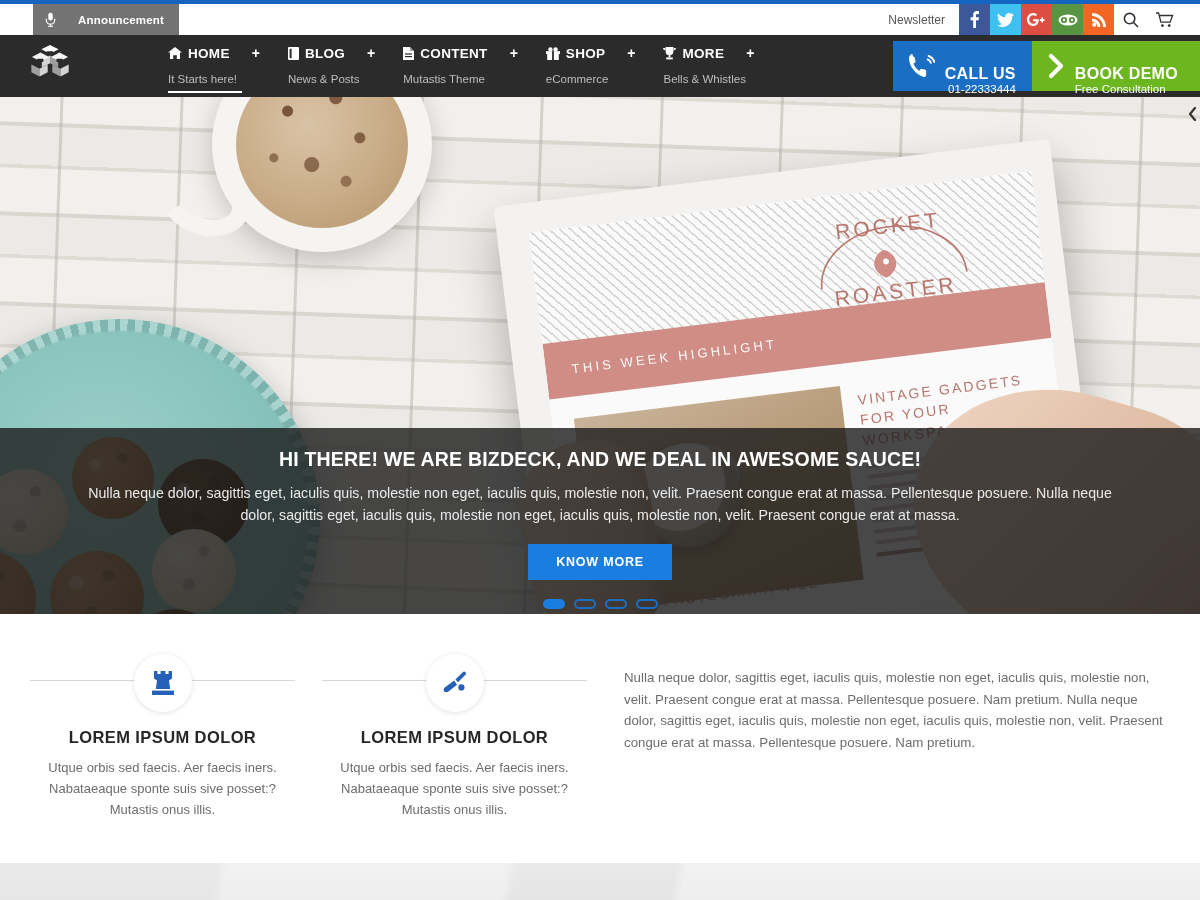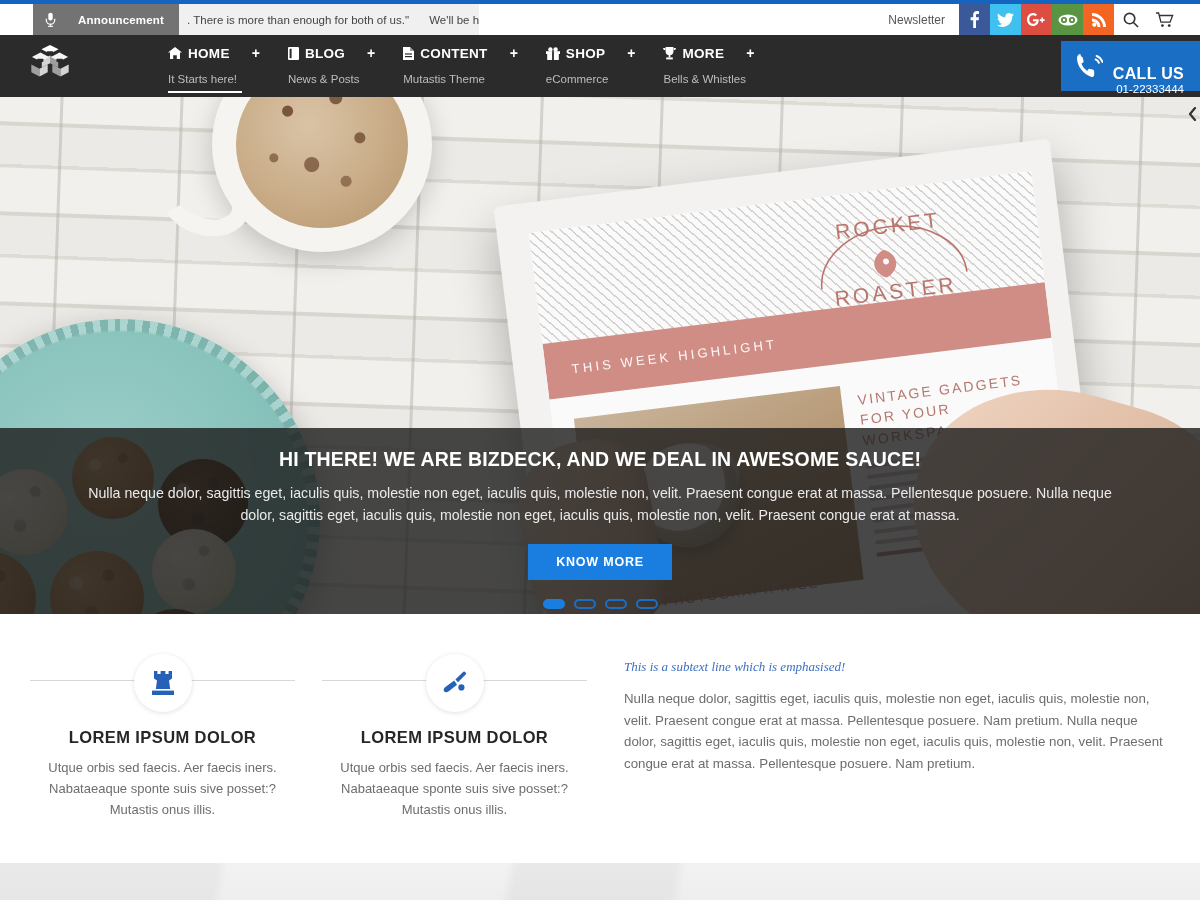--- a/index.html
+++ b/index.html
@@ -379,25 +379,20 @@
       <svg class="mic-icon" viewBox="0 0 12 16" fill="#fff">
         <rect x="3.6" y="0.5" width="4.8" height="8.6" rx="2.4"></rect>
         <path d="M1.4 7.2v1.4a4.6 4.6 0 0 0 9.2 0V7.2" fill="none" stroke="#fff" stroke-width="1.3"></path>
         <rect x="5.3" y="12.6" width="1.4" height="2.9"></rect>
         <rect x="3.2" y="14.9" width="5.6" height="1.1"></rect>
       </svg>
     </span>
     <span>Announcement</span>
   </div>
 
-  <div class="announce-marquee">
-    <span>. There is more than enough for both of us."</span>
-    <span class="marq-gap"></span>
-    <span>We'll be h</span>
-  </div>
 
   <div class="announce-right">
     <a class="newsletter-link">Newsletter</a>
 
     <div class="soc soc-fb">
       <svg width="9" height="17" viewBox="0 0 9 17" fill="#fff">
         <path d="M6 17V9.3h2.6l.4-3H6V4.4c0-.9.2-1.5 1.5-1.5H9V.2C8.7.1 7.8 0 6.8 0 4.7 0 3.2 1.3 3.2 3.7v2.6H.6v3h2.6V17z"></path>
       </svg>
     </div>
 
@@ -559,20 +554,31 @@
           <path d="M18.6 4.4a1 1 0 0 0-.4 1.9 5 5 0 0 1 2.7 2.8 1 1 0 0 0 1.9-.7 7 7 0 0 0-3.8-3.9 1 1 0 0 0-.4-.1z"></path>
           <path d="M19.8 1a1 1 0 0 0-.3 2 8.7 8.7 0 0 1 5 5.2 1 1 0 0 0 1.9-.7A10.7 10.7 0 0 0 20.2 1z"></path>
         </svg>
       </span>
       <span class="cta-txt">
         <span class="cta-title">CALL US</span>
         <span class="cta-sub">01-22333444</span>
       </span>
     </div>
 
+    <div class="cta cta-demo">
+      <span class="cta-ico">
+        <svg width="17" height="26" viewBox="0 0 17 26" fill="none" stroke="#fff" stroke-width="4.2" stroke-linecap="round" stroke-linejoin="round">
+          <path d="M3 3l10 10L3 23"></path>
+        </svg>
+      </span>
+      <span class="cta-txt">
+        <span class="cta-title">BOOK DEMO</span>
+        <span class="cta-sub">Free Consultation</span>
+      </span>
+    </div>
   </div>
 </div>
 
 <div class="hero">
 
   <div class="hero-photo">
     <div class="wood"></div>
 
     <div class="cup">
       <div class="cup-inner"></div>
@@ -685,19 +691,18 @@
       </div>
     </div>
     <div class="col-title">LOREM IPSUM DOLOR</div>
     <div class="col-text">Utque orbis sed faecis. Aer faecis iners. Nabataeaque sponte suis sive posset:? Mutastis onus illis.</div>
     <div class="col-more">KNOW MORE</div>
   </div>
 
   <div class="col-sep"></div>
 
   <div class="cta-widget">
-    <div class="cw-sub">This is a subtext line which is emphasised!</div>
     <div class="cw-body">Nulla neque dolor, sagittis eget, iaculis quis, molestie non eget, iaculis quis, molestie non, velit. Praesent congue erat at massa. Pellentesque posuere. Nam pretium. Nulla neque dolor, sagittis eget, iaculis quis, molestie non eget, iaculis quis, molestie non, velit. Praesent congue erat at massa. Pellentesque posuere. Nam pretium.</div>
     <div class="cw-more">KNOW MORE</div>
   </div>
 </div>
 
 <div class="bottom-band"></div>
 
 </body></html>

